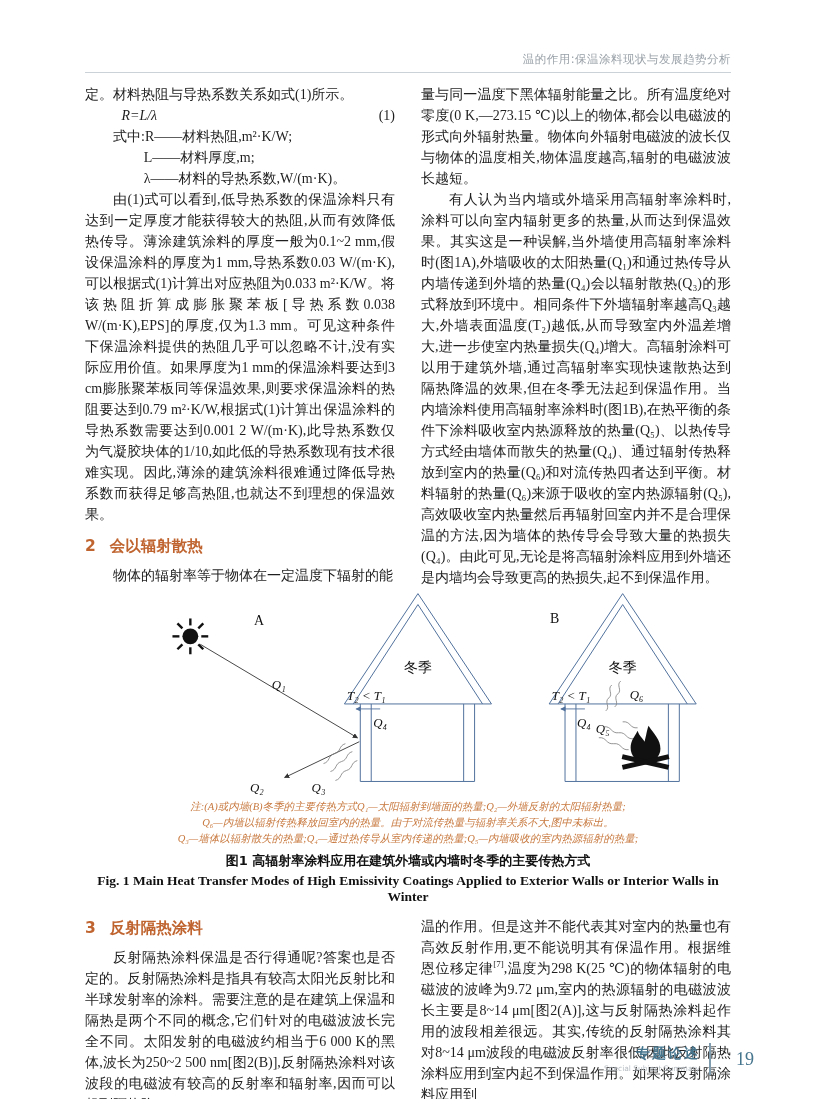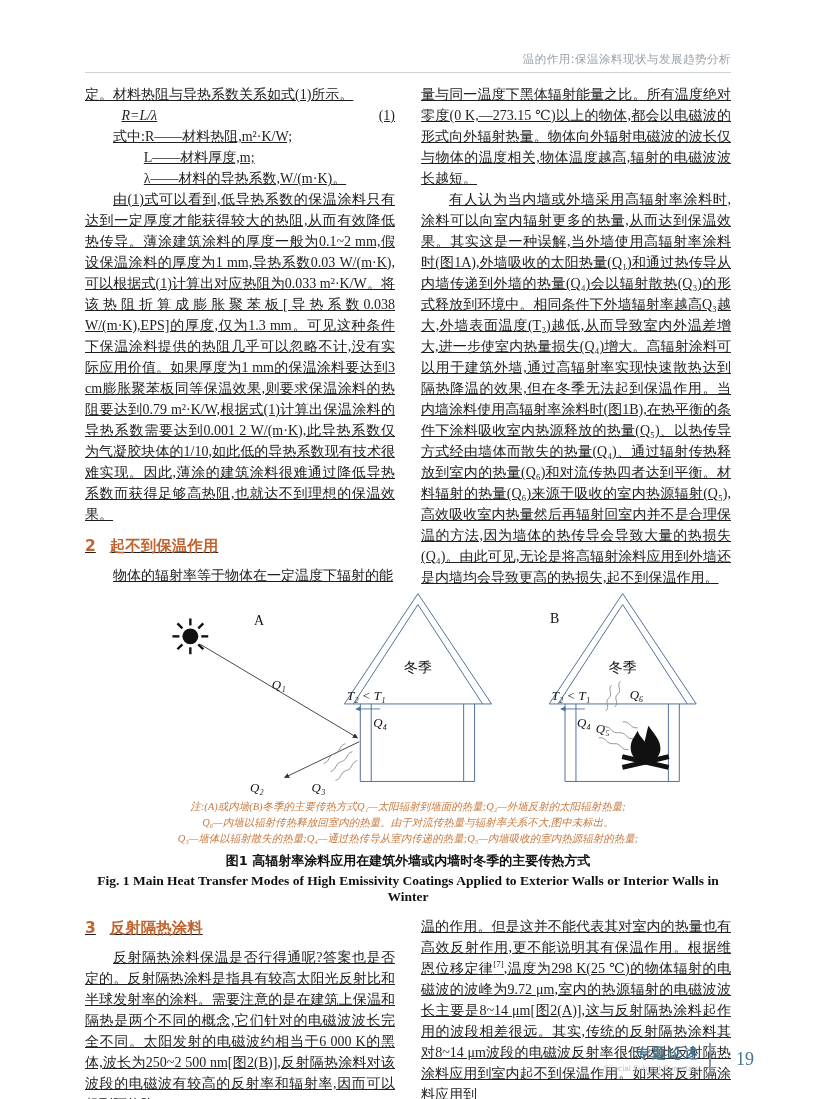--- a/index.html
+++ b/index.html
@@ -6,21 +6,21 @@
   body{
     width:816px;height:1099px;background:#ffffff;position:relative;overflow:hidden;
     font-family:"Liberation Serif","DejaVu Serif",serif;color:#1e1e1e;
   }
   .page{padding:0 85px;}
   .running-head{
     padding-top:52px;text-align:right;font-size:11.5px;color:#99a1a8;
     font-family:"DejaVu Sans","Liberation Sans",sans-serif;letter-spacing:.5px;
   }
   .head-rule{border-bottom:1.5px solid #ccd3d8;margin-top:5px;}
-  .cols{display:flex;gap:26px;margin-top:11px;text-decoration:underline;}
+  .cols{display:flex;gap:26px;margin-top:11px;}
   .col{width:316px;font-size:14px;line-height:21px;text-align:justify;text-justify:inter-character;}
   .col p{margin:0;}
   .indent{text-indent:2em;}
   .formula-row{display:flex;padding-left:2.6em;}
   .formula-expr{font-style:italic;}
   .formula-num{margin-left:auto;}
   .where-0{padding-left:2em;}
   .where-1,.where-2{padding-left:4.2em;}
   .sec-head{
     margin:11px 0 8px 0;font-size:15.5px;font-weight:bold;color:#c0642f;
@@ -61,21 +61,21 @@
       <p>定。材料热阻与导热系数关系如式(1)所示。</p>
       <div class="formula-row">
         <span class="formula-expr">R=L/λ</span>
         <span class="formula-num">(1)</span>
       </div>
       <p class="where-0">式中:R——材料热阻,m²·K/W;</p>
       <p class="where-1">L——材料厚度,m;</p>
       <p class="where-2">λ——材料的导热系数,W/(m·K)。</p>
       <p class="indent">由(1)式可以看到,低导热系数的保温涂料只有达到一定厚度才能获得较大的热阻,从而有效降低热传导。薄涂建筑涂料的厚度一般为0.1~2 mm,假设保温涂料的厚度为1 mm,导热系数0.03 W/(m·K),可以根据式(1)计算出对应热阻为0.033 m²·K/W。将该热阻折算成膨胀聚苯板[导热系数0.038 W/(m·K),EPS]的厚度,仅为1.3 mm。可见这种条件下保温涂料提供的热阻几乎可以忽略不计,没有实际应用价值。如果厚度为1 mm的保温涂料要达到3 cm膨胀聚苯板同等保温效果,则要求保温涂料的热阻要达到0.79 m²·K/W,根据式(1)计算出保温涂料的导热系数需要达到0.001 2 W/(m·K),此导热系数仅为气凝胶块体的1/10,如此低的导热系数现有技术很难实现。因此,薄涂的建筑涂料很难通过降低导热系数而获得足够高热阻,也就达不到理想的保温效果。</p>
       <h2 class="sec-head">
-        <span class="sec-num">2</span><span>起不到保温作用</span>
+        <span class="sec-num">2</span><span>会以辐射散热</span>
       </h2>
       <p class="indent">物体的辐射率等于物体在一定温度下辐射的能</p>
     </div>
     <div class="col">
       <p>量与同一温度下黑体辐射能量之比。所有温度绝对零度(0 K,—273.15 ℃)以上的物体,都会以电磁波的形式向外辐射热量。物体向外辐射电磁波的波长仅与物体的温度相关,物体温度越高,辐射的电磁波波长越短。</p>
       <p class="indent">有人认为当内墙或外墙采用高辐射率涂料时,涂料可以向室内辐射更多的热量,从而达到保温效果。其实这是一种误解,当外墙使用高辐射率涂料时(图1A),外墙吸收的太阳热量(Q₁)和通过热传导从内墙传递到外墙的热量(Q₄)会以辐射散热(Q₃)的形式释放到环境中。相同条件下外墙辐射率越高Q₃越大,外墙表面温度(T₂)越低,从而导致室内外温差增大,进一步使室内热量损失(Q₄)增大。高辐射涂料可以用于建筑外墙,通过高辐射率实现快速散热达到隔热降温的效果,但在冬季无法起到保温作用。当内墙涂料使用高辐射率涂料时(图1B),在热平衡的条件下涂料吸收室内热源释放的热量(Q₅)、以热传导方式经由墙体而散失的热量(Q₄)、通过辐射传热释放到室内的热量(Q₆)和对流传热四者达到平衡。材料辐射的热量(Q₆)来源于吸收的室内热源辐射(Q₅),高效吸收室内热量然后再辐射回室内并不是合理保温的方法,因为墙体的热传导会导致大量的热损失(Q₄)。由此可见,无论是将高辐射涂料应用到外墙还是内墙均会导致更高的热损失,起不到保温作用。</p>
     </div>
   </div>
 
   <div class="figure-block">

